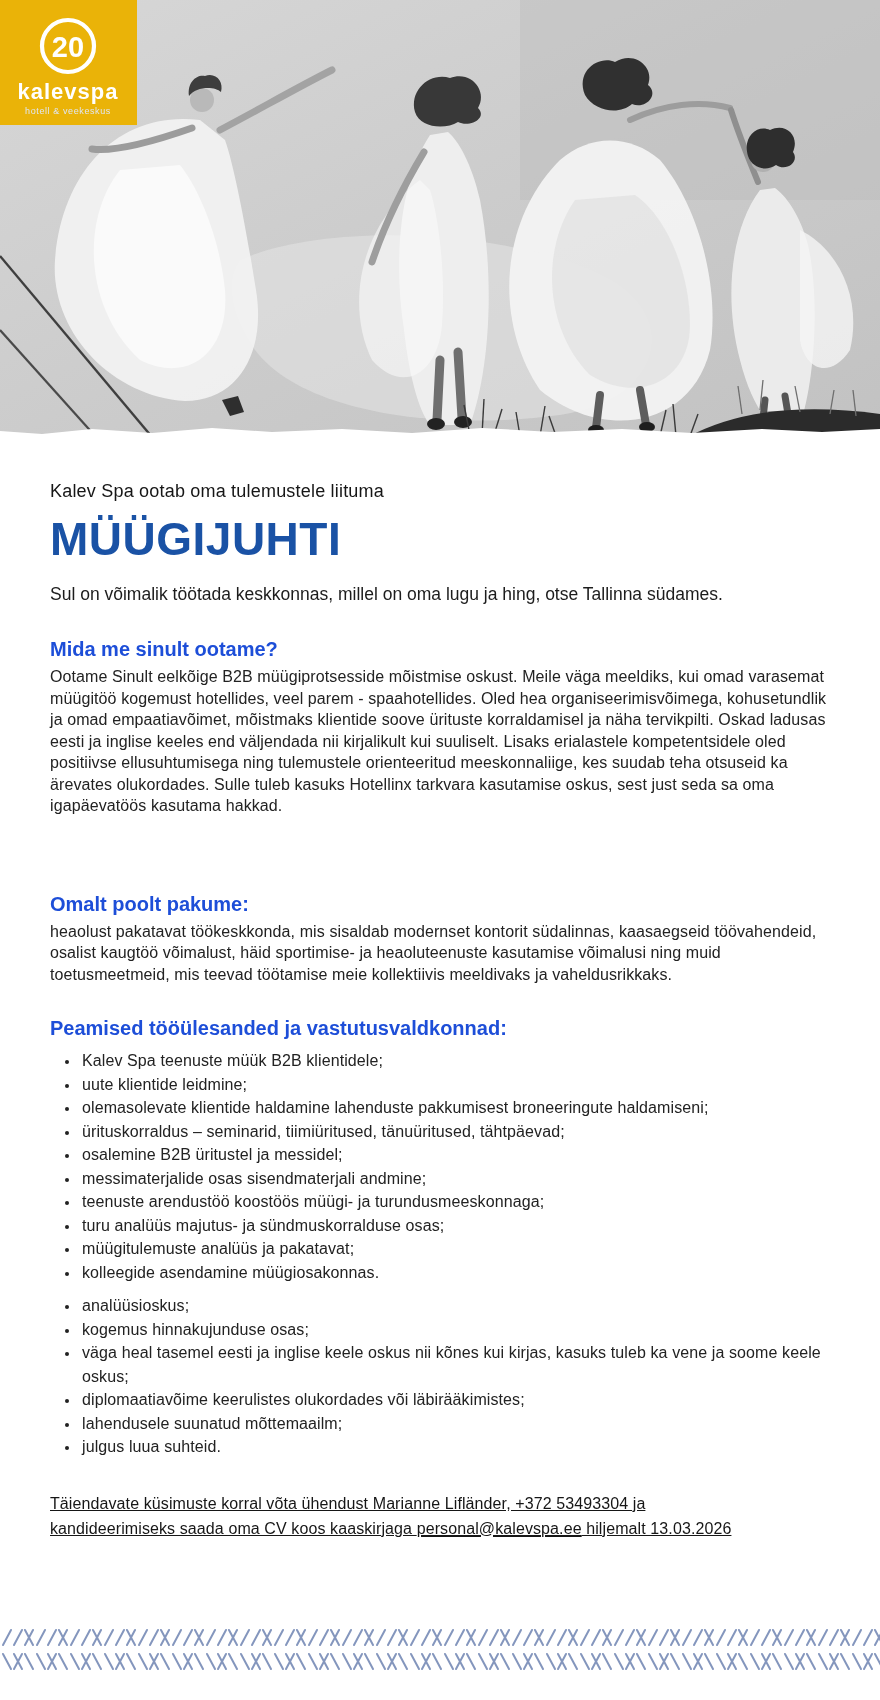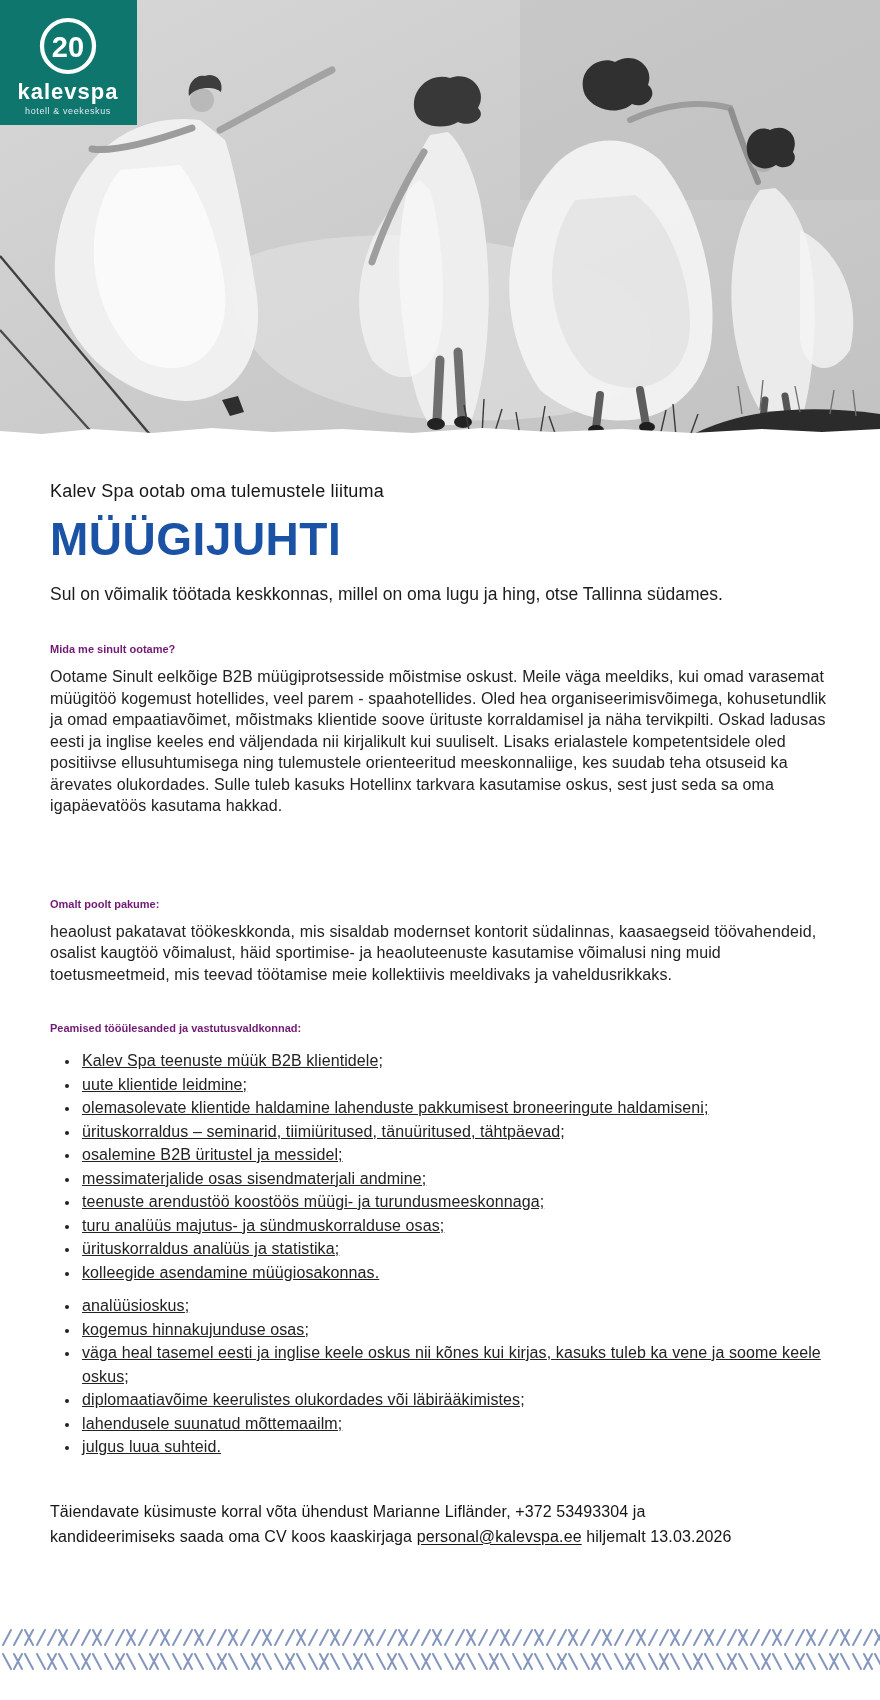--- a/index.html
+++ b/index.html
@@ -8,52 +8,52 @@
     background:#fff;overflow:hidden;
     font-family:"Liberation Sans","DejaVu Sans",sans-serif;
     color:#1f1f1f;
   }
   
   .hero{position:relative;width:880px;height:437px;background:#cccccc;}
   .hero svg{display:block;width:880px;height:437px;}
   
   .logo{
     position:absolute;top:0;left:0;width:137px;height:125px;
-    background:#0f766e;z-index:3;
+    background:#eab308;z-index:3;
   }
   .logo svg{display:block;width:137px;height:125px;}
   
   .content{position:relative;width:790px;margin:0 0 0 50px;}
   .kicker{
     margin:44px 0 0 0;font-size:18px;font-weight:400;color:#161616;
     letter-spacing:.2px;
   }
   h1.job-title{
     margin:10px 0 0 0;font-size:46px;line-height:54px;font-weight:700;
     color:#1a52a5;letter-spacing:.5px;
   }
   .lead{margin:16px 0 0 0;font-size:17.5px;line-height:24px;color:#1c1c1c;}
   .section-heading{
-    margin:32px 0 0 0;font-size:11px;line-height:22px;font-weight:700;color:#701a75;
+    margin:32px 0 0 0;font-size:20px;line-height:22px;font-weight:700;color:#1d4ed8;
   }
   .section-heading.gap-lg{margin-top:76px;}
   .section-heading.gap-md{}
   .section-body{
     margin:6px 0 0 0;font-size:16px;line-height:21.5px;color:#222;
     letter-spacing:.1px;
   }
   ul.bullet-list{
     margin:10px 0 0 0;padding:0 0 0 30px;font-size:16px;line-height:23.5px;
-    color:#222;letter-spacing:.1px;text-decoration:underline;
+    color:#222;letter-spacing:.1px;
   }
   ul.bullet-list li{padding-left:2px;}
   ul.bullet-list li::marker{font-size:13px;color:#222;}
   .footer-note{
-    margin:40px 0 0 0;font-size:16px;line-height:25px;color:#161616;
-    max-width:700px;letter-spacing:.1px;
+    margin:32px 0 0 0;font-size:16px;line-height:25px;color:#161616;
+    max-width:700px;letter-spacing:.1px;text-decoration:underline;
   }
   .email-link{color:#161616;text-decoration:underline;text-underline-offset:2px;cursor:pointer;}
   
   .bottom-pattern{position:absolute;left:0;top:1628px;width:880px;height:44px;}
   .bottom-pattern svg{display:block;width:880px;height:44px;}
 </style>
 </head>
 <body>
 
 <div class="page">
@@ -169,21 +169,21 @@
         <p class="section-heading gap-md">Peamised tööülesanded ja vastutusvaldkonnad:</p>
         <ul class="bullet-list">
           <li>Kalev Spa teenuste müük B2B klientidele;</li>
           <li>uute klientide leidmine;</li>
           <li>olemasolevate klientide haldamine lahenduste pakkumisest broneeringute haldamiseni;</li>
           <li>ürituskorraldus – seminarid, tiimiüritused, tänuüritused, tähtpäevad;</li>
           <li>osalemine B2B üritustel ja messidel;</li>
           <li>messimaterjalide osas sisendmaterjali andmine;</li>
           <li>teenuste arendustöö koostöös müügi- ja turundusmeeskonnaga;</li>
           <li>turu analüüs majutus- ja sündmuskorralduse osas;</li>
-          <li>ürituskorraldus analüüs ja statistika;</li>
+          <li>müügitulemuste analüüs ja pakatavat;</li>
           <li>kolleegide asendamine müügiosakonnas.</li>
         </ul>
         <ul class="bullet-list">
           <li>analüüsioskus;</li>
           <li>kogemus hinnakujunduse osas;</li>
           <li>väga heal tasemel eesti ja inglise keele oskus nii kõnes kui kirjas, kasuks tuleb ka vene ja soome keele oskus;</li>
           <li>diplomaatiavõime keerulistes olukordades või läbirääkimistes;</li>
           <li>lahendusele suunatud mõttemaailm;</li>
           <li>julgus luua suhteid.</li>
         </ul>

